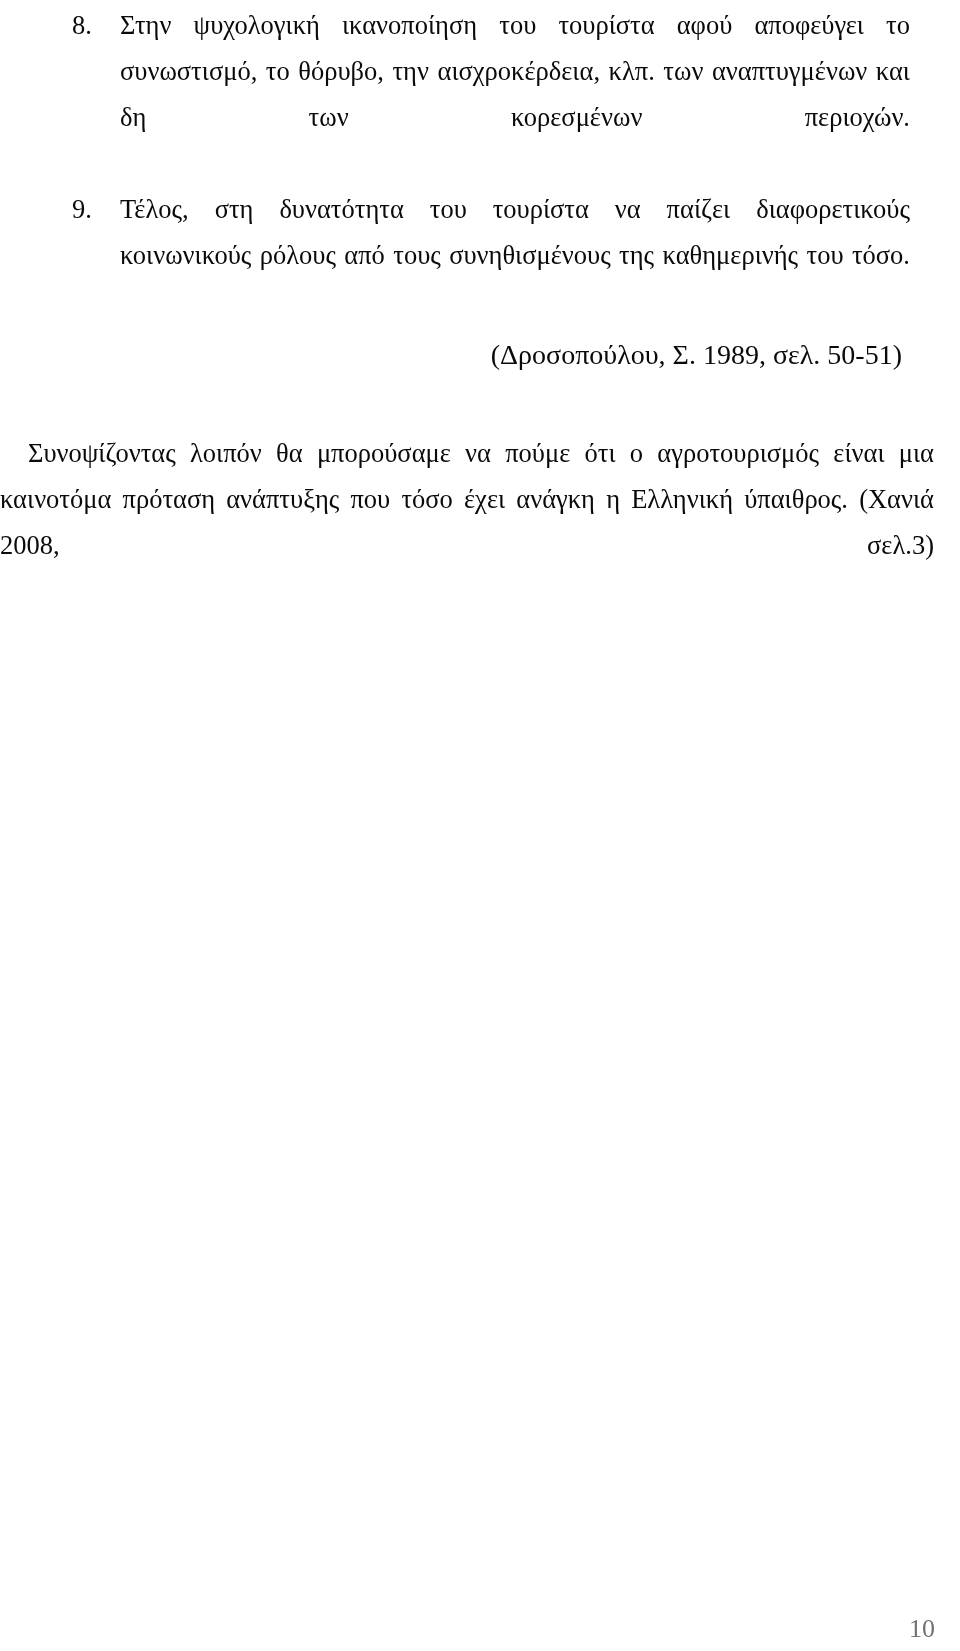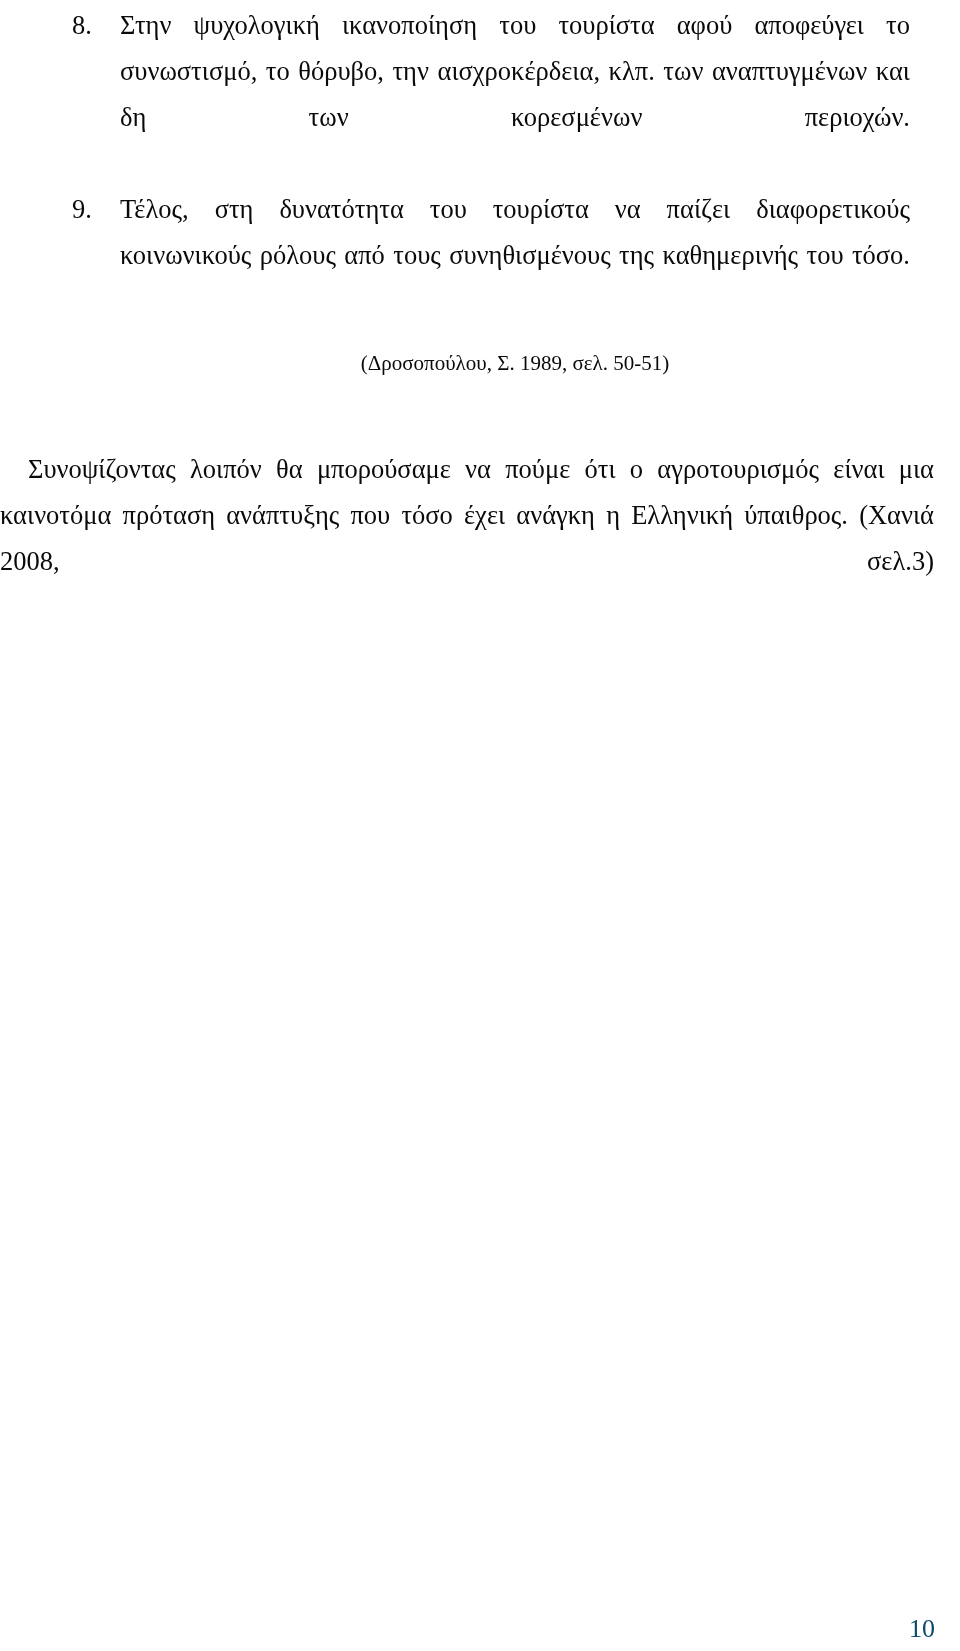--- a/index.html
+++ b/index.html
@@ -48,25 +48,25 @@
     width: 40px;
     text-align: left;
     font-size: 26.5px;
     line-height: 46px;
   }
   .item-8 { margin-top: 2px; }
   .item-9 { margin-top: 0px; }
 
   
   .citation {
-    margin: 16px;
+    margin: 8px;
     padding: 0 50px 0 120px;
-    font-size: 21px;
+    font-size: 28px;
     line-height: 46px;
-    text-align: center;
+    text-align: right;
   }
 
   
   .closing {
     margin: 0;
     padding: 0 26px 0 0;
     text-indent: 28px;
     font-size: 26.5px;
     line-height: 46px;
     text-align: justify;
@@ -83,21 +83,21 @@
   }
 
   
   .page-number {
     position: absolute;
     right: 25px;
     bottom: 6px;
     font-size: 26px;
     line-height: 32px;
     font-family: "Liberation Serif", "DejaVu Serif", serif;
-    color: #0c4a6e;
+    color: #737373;
   }
 </style>
 </head>
 <body>
 
 <div class="page">
 
   <div class="content">
 
     <ol class="num-list">

